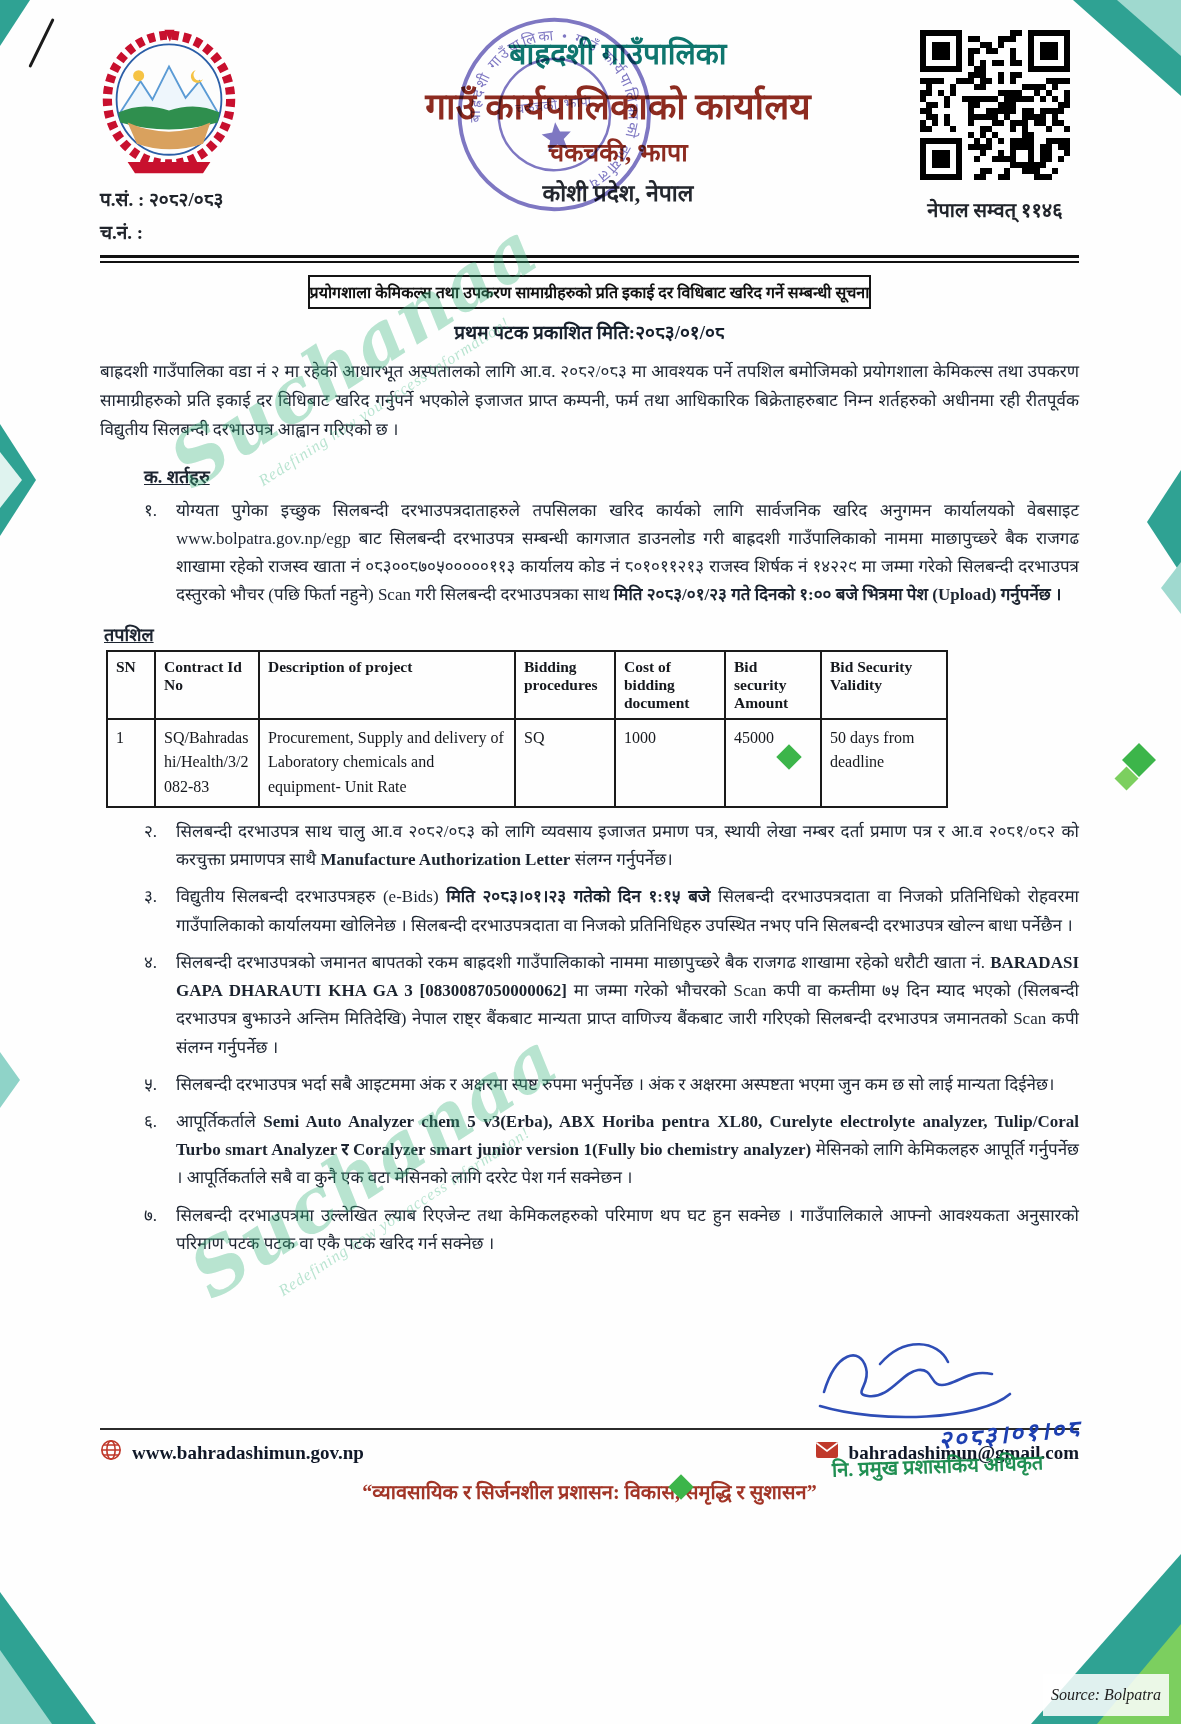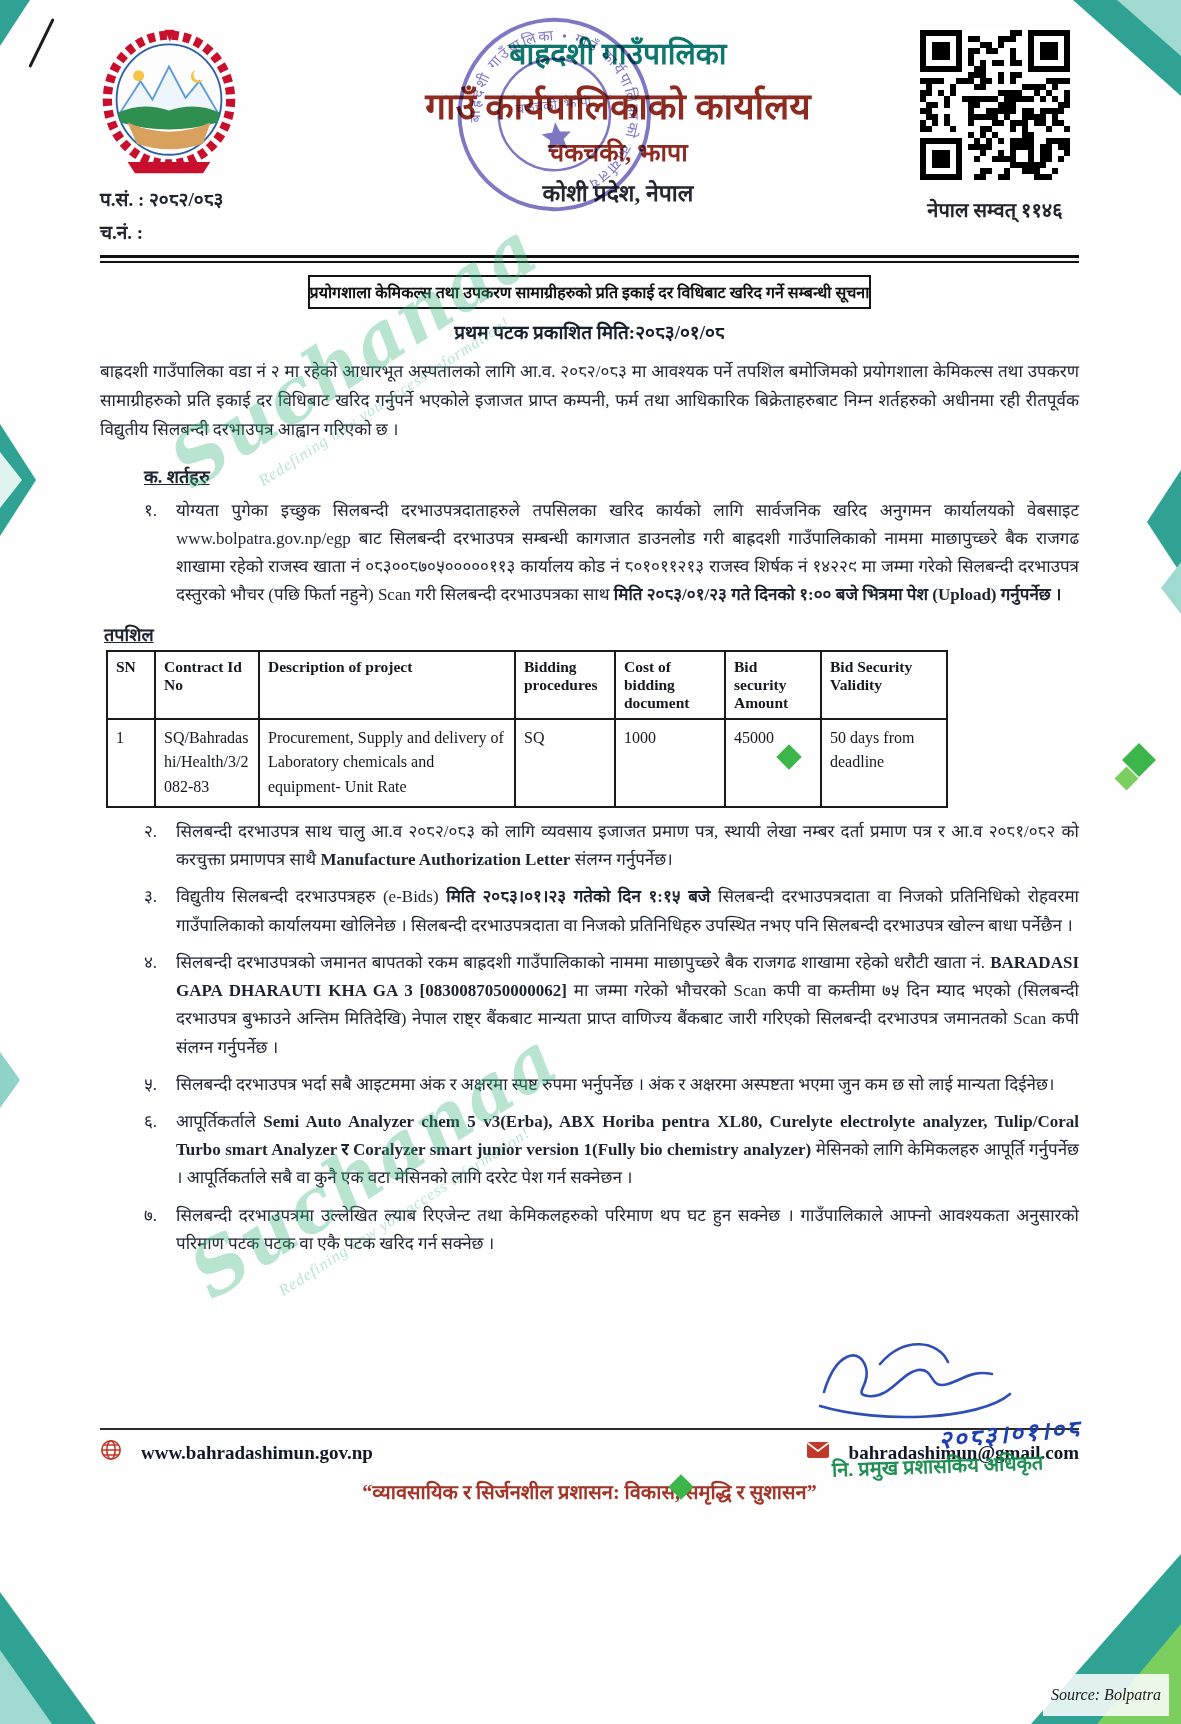--- a/index.html
+++ b/index.html
@@ -67,21 +67,21 @@
   .dtable td{font-size:16px;line-height:1.55}
   .dtable td.brk{word-break:break-all}
 
   
   .signature{position:absolute;z-index:4;left:810px;top:1330px;width:330px;color:#1d3fb0}
   .sig-date{font-size:25px;font-weight:bold;transform:rotate(-5deg);margin:-16px 0 0 128px;letter-spacing:2px;font-style:italic;color:#1d3fb0}
   .officer-stamp{position:absolute;z-index:4;left:832px;top:1452px;transform:rotate(-2deg);color:#168a4a;font-weight:bold;font-size:20px;white-space:nowrap;opacity:.95}
 
   .footer{position:absolute;left:100px;right:102px;top:1428px;z-index:2;border-top:2px solid #2b2b2b;padding-top:9px}
   .f-row{display:flex;justify-content:space-between;align-items:center}
-  .f-item{display:flex;align-items:center;gap:19px;font-size:19px;font-weight:bold;color:#101828}
+  .f-item{display:flex;align-items:center;gap:10px;font-size:19px;font-weight:bold;color:#101828}
   .tagline{text-align:center;margin-top:12px;font-size:20px;font-weight:bold;color:#a23527}
 
   .source{position:absolute;right:12px;bottom:8px;z-index:6;font-size:16px;color:#222;font-style:italic;background:rgba(255,255,255,.85);padding:12px 8px}
 </style>
 </head>
 <body>
 
 <div class="page">
 
   <div class="deco tri-tl"></div>

